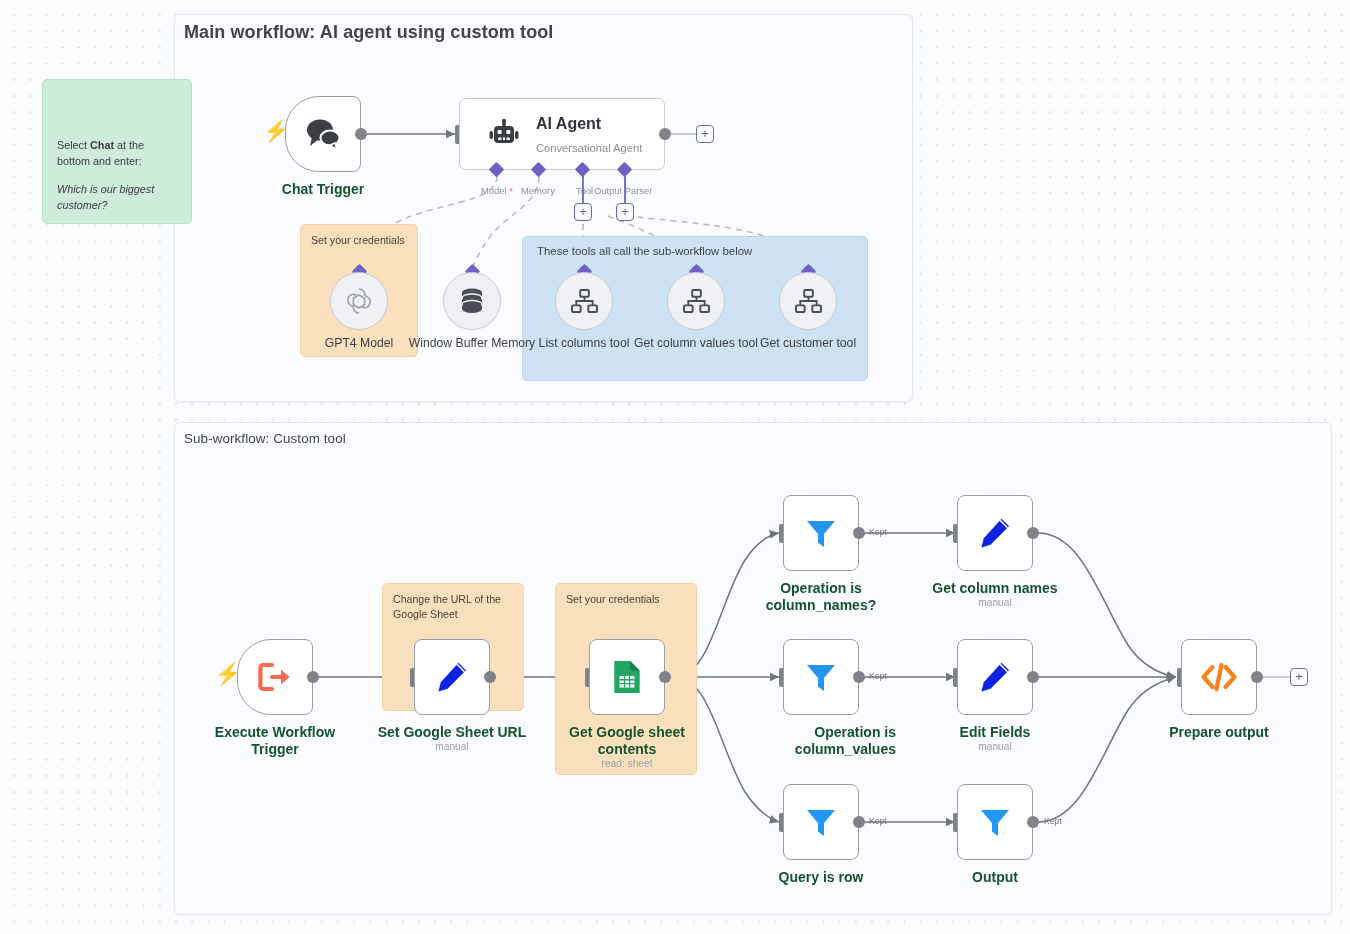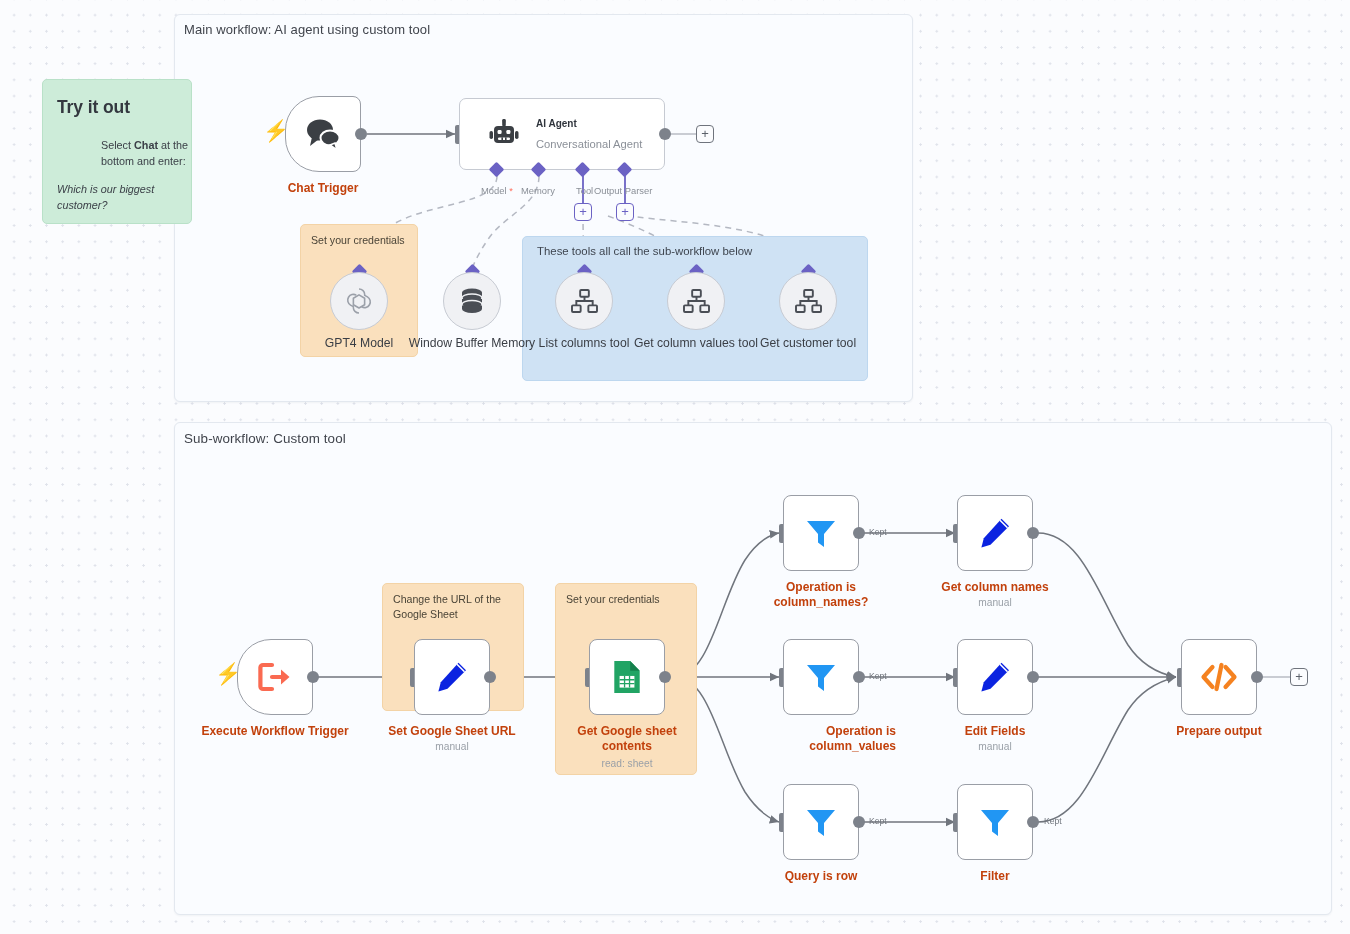--- a/index.html
+++ b/index.html
@@ -22,39 +22,39 @@
     left:174px;top:14px;width:739px;height:388px;
     background:#fafcff;border:1px solid #e3e8ef;
     box-shadow:0 1px 2px rgba(40,50,70,.05);
   }
   .panel-sub{
     left:174px;top:422px;width:1158px;height:493px;
     background:#fafcff;border:1px solid #e3e8ef;
     box-shadow:0 1px 2px rgba(40,50,70,.05);
   }
   .panel-title{
-    position:absolute;font-size:13px;color:#40444c;font-weight:400;
+    position:absolute;font-size:18px;color:#40444c;font-weight:700;
     letter-spacing:.1px;white-space:nowrap;
   }
   .panel-desc{
     position:absolute;font-size:11.7px;color:#5b6067;line-height:1.45;
   }
 
   .note{position:absolute;border-radius:5px;box-sizing:border-box;}
   .note-green{
     left:42px;top:79px;width:150px;height:145px;
     background:#cdecd9;border:1px solid #b9e1c8;
   }
   .note-green h2{
     margin:0;padding:17px 0 0 14px;font-size:17.5px;font-weight:700;color:#33383f;
     letter-spacing:-.1px;
   }
   .note-green .p1{
     position:absolute;left:14px;top:57px;width:120px;
-    font-size:10.8px;line-height:1.5;color:#3b4048;margin-left:44px;
+    font-size:10.8px;line-height:1.5;color:#3b4048;
   }
   .note-green .p2{
     position:absolute;left:14px;top:101px;width:125px;
     font-size:10.8px;line-height:1.5;color:#3b4048;font-style:italic;
   }
   .note-green b{font-weight:700;}
 
   .note-orange{background:#fae0bd;border:1px solid #f3d3a6;}
   .note-orange .nlabel{
     position:absolute;left:10px;top:8px;font-size:10.6px;line-height:1.42;
@@ -75,29 +75,29 @@
     border:1.4px solid #9a9ea6;border-radius:8px;
     display:flex;align-items:center;justify-content:center;
     box-sizing:border-box;
   }
   .nbox.trigger{border-top-left-radius:34px;border-bottom-left-radius:34px;}
   .nbox.wide{
     width:206px;height:72px;border-color:#c6cad2;border-width:1.3px;
     justify-content:flex-start;padding-left:28px;border-radius:7px;
   }
   .nlbl{
-    position:absolute;text-align:center;font-size:12px;color:#c2410c;
+    position:absolute;text-align:center;font-size:14px;color:#14532d;
     font-weight:700;line-height:1.22;width:150px;left:-37px;
   }
   .nsub{
     position:absolute;text-align:center;font-size:10.2px;color:#9aa0a8;
     width:150px;left:-37px;font-weight:400;
   }
   .nbox.wide .agent-txt{display:flex;flex-direction:column;margin-left:16px;}
-  .agent-title{font-size:10px;font-weight:700;color:#2f343c;line-height:1.2;}
+  .agent-title{font-size:16px;font-weight:700;color:#2f343c;line-height:1.2;}
   .agent-sub{font-size:11.2px;color:#8b9098;margin-top:8px;}
 
   
   .rnode{
     position:absolute;width:58px;height:58px;border-radius:50%;
     background:#f0f1f4;border:1.3px solid #c7cbd3;
     display:flex;align-items:center;justify-content:center;box-sizing:border-box;
   }
   .rlbl{
     position:absolute;text-align:center;font-size:12.2px;color:#3a3e45;
@@ -173,21 +173,20 @@
     <line x1="862" y1="822" x2="955" y2="822" stroke="#70757d" stroke-width="1.5" marker-end="url(#arw)"></line>
 
     <path d="M1038,533 C1082,533 1100,600 1128,645 C1142,666 1160,674 1176,677" fill="none" stroke="#70757d" stroke-width="1.5" marker-end="url(#arw)"></path>
     <line x1="1038" y1="677" x2="1176" y2="677" stroke="#70757d" stroke-width="1.5" marker-end="url(#arw)"></line>
     <path d="M1038,822 C1082,822 1100,755 1128,710 C1142,689 1160,681 1176,677" fill="none" stroke="#70757d" stroke-width="1.5" marker-end="url(#arw)"></path>
 
     <line x1="1262" y1="677" x2="1290" y2="677" stroke="#b8bcc4" stroke-width="1.5"></line>
   </svg>
 
   <div class="note note-green">
-    <h2>Try it out</h2>
     <div class="p1"><span>Select </span><b>Chat</b><span> at the bottom and enter:</span></div>
     <div class="p2">Which is our biggest customer?</div>
   </div>
 
   <div class="note note-orange" style="left:300px;top:224px;width:118px;height:133px;">
     <div class="nlabel">Set your credentials</div>
   </div>
 
   <div class="note note-blue" style="left:522px;top:236px;width:346px;height:145px;">
     <div class="nlabel">These tools all call the sub-workflow below</div>
@@ -423,21 +422,21 @@
   <div class="kept" style="left:869px;top:816px;">Kept</div>
 
   <div class="node" style="left:957px;top:784px;">
     <div class="inport" style="left:-4px;top:29px;"></div>
     <div class="nbox">
       <svg width="34" height="34" viewBox="0 0 34 34">
         <path d="M3,5 L31,5 L20,18 L20,31 L14,26.5 L14,18 z" fill="#2196f3"></path>
       </svg>
     </div>
     <div class="dot" style="left:70px;top:32px;"></div>
-    <div class="nlbl" style="left:-37px;top:85px;">Filter</div>
+    <div class="nlbl" style="left:-37px;top:85px;">Output</div>
   </div>
   <div class="kept" style="left:1044px;top:816px;">Kept</div>
 
   <div class="node" style="left:1181px;top:639px;">
     <div class="inport" style="left:-4px;top:29px;"></div>
     <div class="nbox">
       <svg width="38" height="30" viewBox="0 0 38 30">
         <path d="M12.5,5 L3.5,15 L12.5,25" fill="none" stroke="#f58220" stroke-width="4.2" stroke-linecap="round" stroke-linejoin="round"></path>
         <path d="M25.5,5 L34.5,15 L25.5,25" fill="none" stroke="#f58220" stroke-width="4.2" stroke-linecap="round" stroke-linejoin="round"></path>
         <path d="M21.5,3 L16.5,27" fill="none" stroke="#f58220" stroke-width="4.2" stroke-linecap="round"></path>

